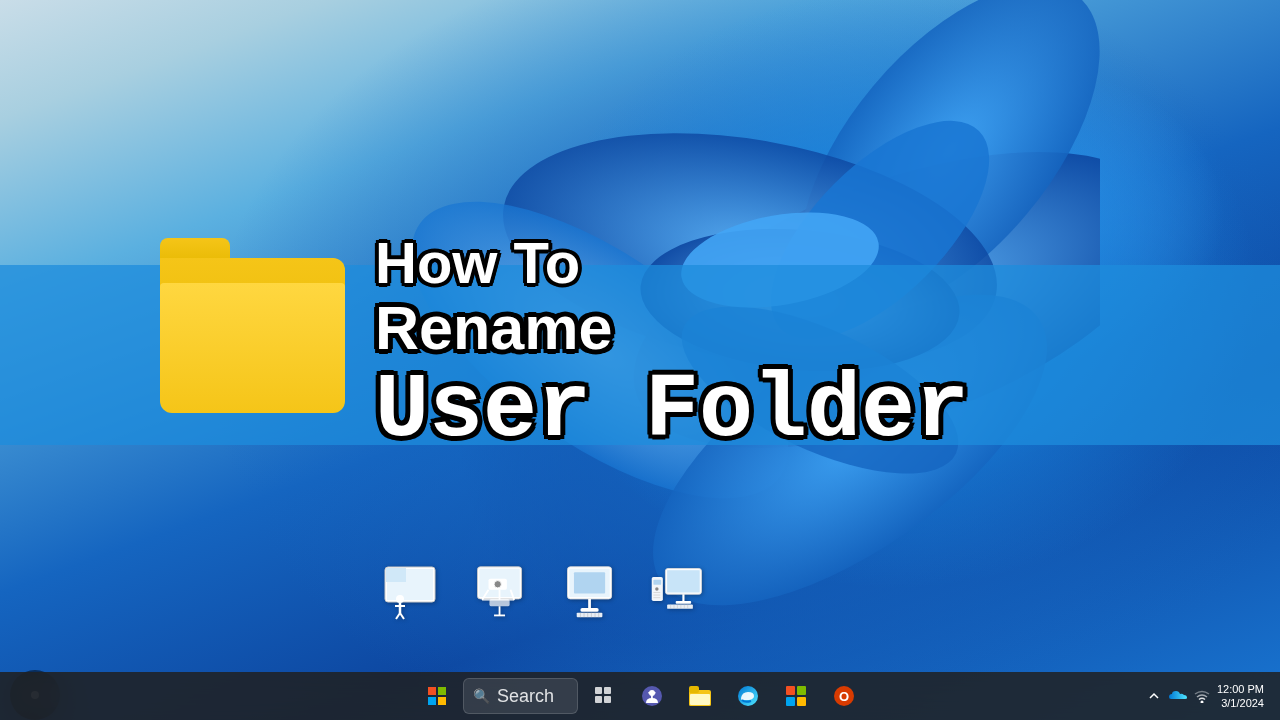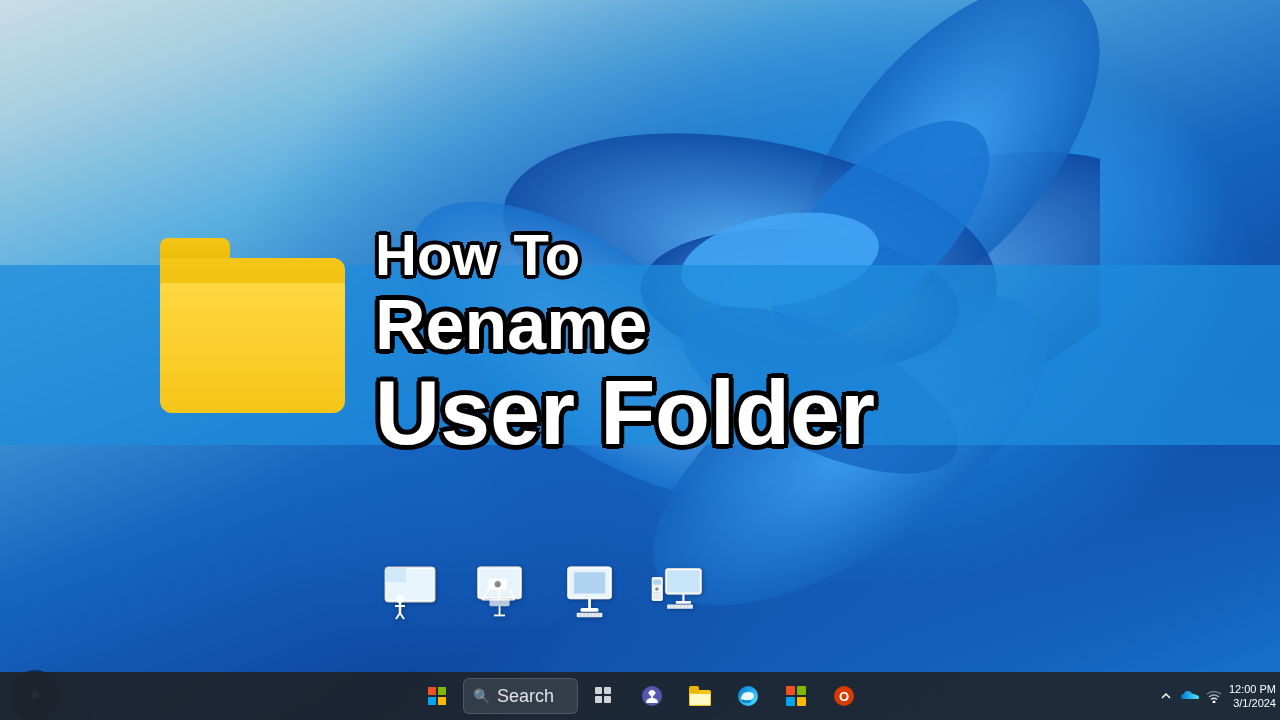--- a/index.html
+++ b/index.html
@@ -92,48 +92,48 @@
       width: 185px;
       height: 130px;
       background: linear-gradient(180deg, #ffd740 0%, #f5c518 100%);
       border-radius: 4px 4px 12px 12px;
     }
 
     
     .title-area {
       position: absolute;
       left: 375px;
-      top: 223px;
+      top: 231px;
       z-index: 10;
       line-height: 1.1;
     }
 
     .title-how-to {
       font-size: 58px;
       font-weight: 700;
       color: white;
       text-shadow: -3px -3px 0 #000, 3px -3px 0 #000, -3px 3px 0 #000, 3px 3px 0 #000, -4px 0 0 #000, 4px 0 0 #000, 0 -4px 0 #000, 0 4px 0 #000;
       font-family: Arial Black, sans-serif;
     }
 
     .title-rename {
-      font-size: 70px;
+      font-size: 61px;
       font-weight: 900;
       color: white;
       text-shadow: -4px -4px 0 #000, 4px -4px 0 #000, -4px 4px 0 #000, 4px 4px 0 #000, -5px 0 0 #000, 5px 0 0 #000, 0 -5px 0 #000, 0 5px 0 #000;
       font-family: Arial Black, sans-serif;
       display: block;
     }
 
     .title-user-folder {
       font-size: 90px;
       font-weight: 900;
       color: white;
       text-shadow: -4px -4px 0 #000, 4px -4px 0 #000, -4px 4px 0 #000, 4px 4px 0 #000, -5px 0 0 #000, 5px 0 0 #000, 0 -5px 0 #000, 0 5px 0 #000;
-      font-family: Liberation Sans, sans-serif;
+      font-family: Liberation Mono, monospace;
       display: block;
     }
 
     
     .desktop-icons {
       position: absolute;
       bottom: 100px;
       left: 380px;
       display: flex;
       gap: 30px;
@@ -217,21 +217,21 @@
     }
 
     .search-text {
       color: rgba(255,255,255,0.85);
       font-size: 18px;
     }
 
     
     .system-tray {
       position: absolute;
-      right: 0;
+      right: 12px;
       display: flex;
       align-items: center;
       gap: 6px;
     }
 
     .tray-icon {
       width: 18px;
       height: 18px;
       display: flex;
       align-items: center;

